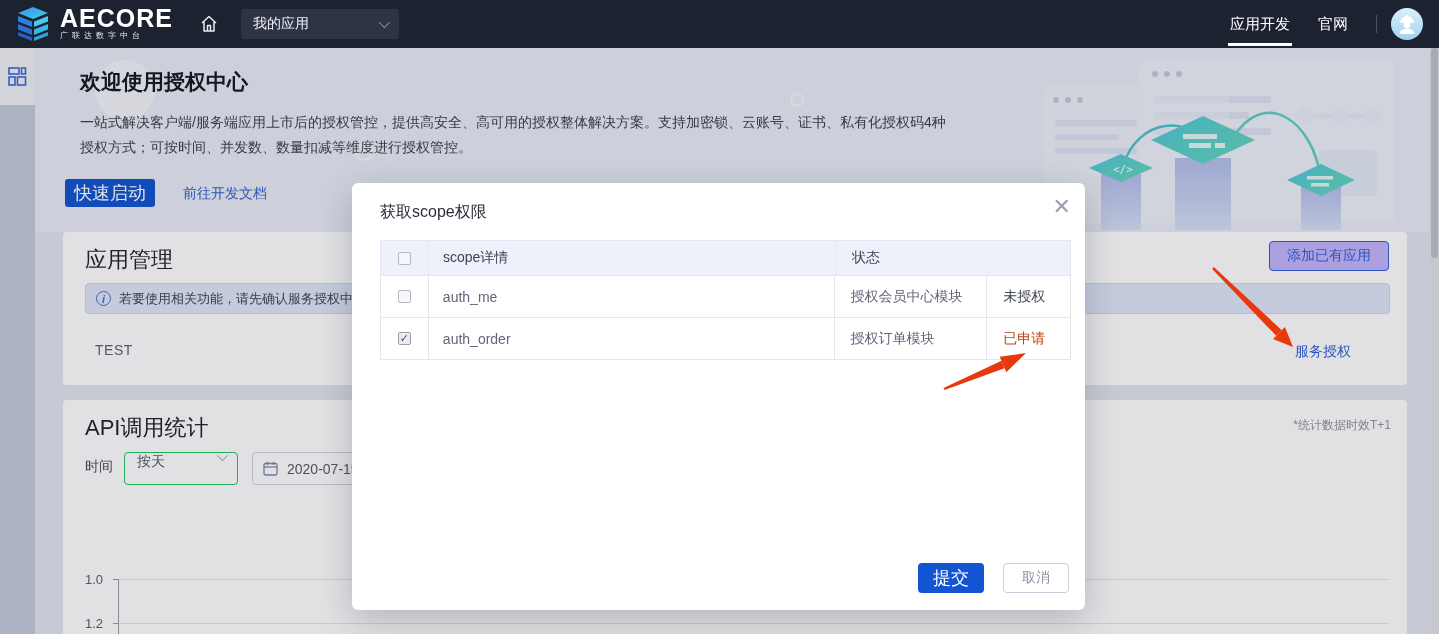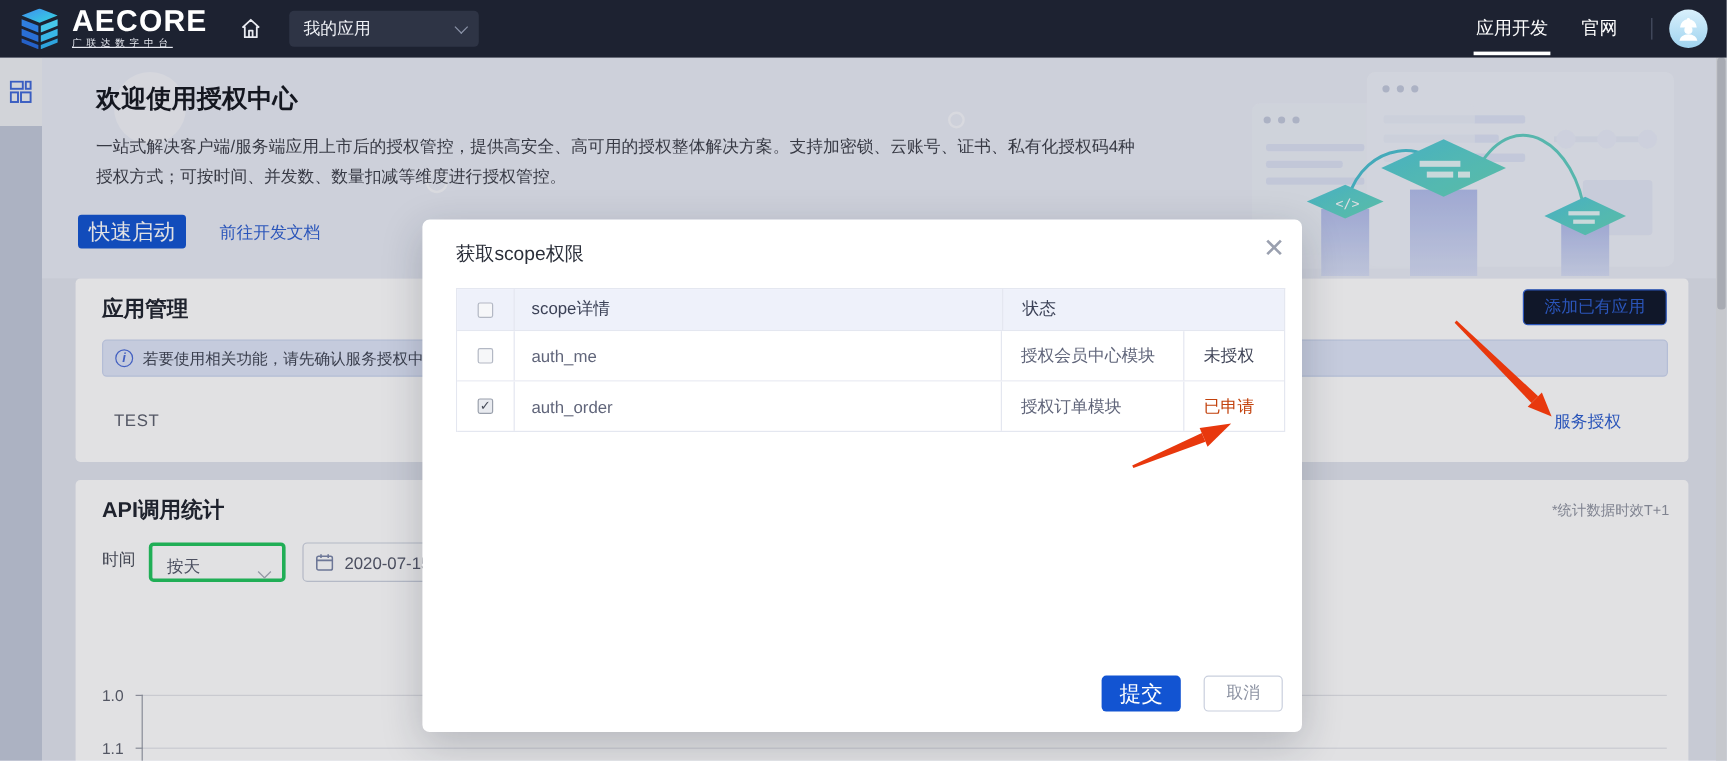--- a/index.html
+++ b/index.html
@@ -5,21 +5,21 @@
   * { margin:0; padding:0; box-sizing:border-box; }
   html,body { width:1439px; height:634px; overflow:hidden; }
   body { font-family:"Liberation Sans","DejaVu Sans",sans-serif; font-size:14px; color:#33363f; }
   .stage { position:absolute; inset:0; width:1439px; height:634px; background:#e2e5ee; overflow:hidden; }
 
   
   .navbar { position:absolute; top:0; left:0; width:1439px; height:48px; background:#1d2231; z-index:30; display:flex; align-items:center; }
   .brand { display:flex; margin-left:14px; }
   .brand-text { margin-left:8px; color:#fff; }
   .brand-name { font-size:25px; font-weight:bold; letter-spacing:1px; line-height:22px; }
-  .brand-sub { font-size:8px; letter-spacing:4px; color:#e8eaf2; margin-top:1px;text-decoration:underline; }
+  .brand-sub { font-size:8px; letter-spacing:4px; color:#e8eaf2; margin-top:1px; }
   .home-ic { margin-left:26px; }
   .nav-select { margin-left:22px; width:158px; height:30px; background:#2e3445; border-radius:4px; display:flex; align-items:center; justify-content:space-between; padding:0 12px; color:#f0f2f7; cursor:pointer; }
   .chev { width:8px; height:8px; border-right:1.5px solid #8b93a8; border-bottom:1.5px solid #8b93a8; transform:rotate(45deg) translateY(-2px); }
   .nav-right { position:absolute; right:16px; top:0; height:48px; display:flex; align-items:center; }
   .nav-link { color:#fff; font-size:15px; margin:0 14px; position:relative; height:48px; line-height:48px; cursor:pointer; }
   .nav-link.active::after { content:""; position:absolute; left:-2px; right:-2px; bottom:2px; height:3px; background:#fff; }
   .nav-divider { width:1px; height:18px; background:#4a5165; margin:0 14px; }
   .avatar { width:32px; height:32px; border-radius:50%; background:linear-gradient(180deg,#d9f0fc,#9fd3ef); display:flex; align-items:center; justify-content:center; cursor:pointer; }
 
   
@@ -34,30 +34,30 @@
   .hero-desc { position:absolute; left:45px; top:62px; width:905px; font-size:14px; line-height:25px; color:#3c3f49; }
   .btn-primary { background:#1254d2; color:#fff; border:none; border-radius:3px; font-size:18px; cursor:pointer; }
   .hero-quick { position:absolute; left:30px; top:131px; width:90px; height:28px; }
   .hero-doclink { position:absolute; left:148px; top:137px; color:#2e5fd0; font-size:14px; cursor:pointer; }
   .illus { position:absolute; right:24px; top:10px; }
 
   
   .card { position:absolute; left:28px; width:1344px; background:#fff; border-radius:4px; }
   .card-appmgmt { top:184px; height:153px; }
   .card-api { top:352px; height:282px; border-radius:4px 4px 0 0; }
-  .card-title { position:absolute; left:22px; top:13px; font-size:18px; font-weight:bold; color:#20242e; }
-  .btn-outline { position:absolute; right:18px; top:9px; width:120px; height:30px; background:#0f172a; border:1px solid #2e5fd0; border-radius:4px; color:#2e5fd0; font-size:14px; cursor:pointer; }
+  .card-title { position:absolute; left:22px; top:13px; font-size:22px; font-weight:normal; color:#20242e; }
+  .btn-outline { position:absolute; right:18px; top:9px; width:120px; height:30px; background:#c4b5fd; border:1px solid #2e5fd0; border-radius:4px; color:#2e5fd0; font-size:14px; cursor:pointer; }
   .notice { position:absolute; left:22px; top:51px; width:1305px; height:31px; background:#dfe6f8; border:1px solid #ccd6f0; border-radius:4px; display:flex; align-items:center; padding:0 10px; color:#3f4453; font-size:13px; }
   .info-ic { width:15px; height:15px; border:1px solid #4a6bd8; color:#4a6bd8; border-radius:50%; font-size:11px; font-style:italic; font-weight:bold; display:inline-flex; align-items:center; justify-content:center; margin-right:8px; flex:none; }
   .app-row-name { position:absolute; left:32px; top:110px; color:#5e626f; font-size:14px; letter-spacing:.5px; }
   .service-link { position:absolute; right:56px; top:111px; color:#2e5fd0; font-size:14px; cursor:pointer; }
 
   .api-note { position:absolute; right:16px; top:17px; color:#8f93a0; font-size:12px; }
   .filter-label { position:absolute; left:22px; top:58px; color:#4a4e5a; }
-  .select-box { position:absolute; left:61px; top:52px; width:114px; height:33px; border:3px solid #22c55e; border-radius:4px; background:#fff; display:flex; align-items:flex-end; justify-content:space-between; padding:0 12px; color:#55596a; cursor:pointer; }
+  .select-box { position:absolute; left:61px; top:52px; width:114px; height:33px; border:1px solid #22c55e; border-radius:4px; background:#fff; display:flex; align-items:flex-start; justify-content:space-between; padding:0 12px; color:#55596a; cursor:pointer; }
   .select-box .chev { border-color:#a6abb8; }
   .date-box { position:absolute; left:189px; top:52px; width:170px; height:33px; border:1px solid #ccd1de; border-radius:4px; background:#fff; display:flex; align-items:center; padding:0 10px; color:#55596a; cursor:text; }
   .date-box svg { margin-right:9px; }
 
   .chart { position:absolute; left:0; top:100px; width:1344px; height:182px; }
   .ytick { position:absolute; width:40px; text-align:right; color:#5c606c; font-size:13px; }
   .gridline { position:absolute; left:55px; right:18px; height:1px; background:#e4e5ea; }
   .tick-mark { position:absolute; left:50px; width:6px; height:1px; background:#9a9da8; }
   .yaxis { position:absolute; left:55px; top:79px; width:1px; height:103px; background:#9a9da8; }
 
@@ -182,21 +182,21 @@
         <svg width="15" height="15" viewBox="0 0 15 15">
           <rect x="1" y="2.5" width="13" height="11.5" rx="1.5" fill="none" stroke="#7a86a8" stroke-width="1.3"></rect>
           <line x1="1" y1="6" x2="14" y2="6" stroke="#7a86a8" stroke-width="1.3"></line>
           <line x1="4.5" y1="0.8" x2="4.5" y2="4" stroke="#7a86a8" stroke-width="1.3"></line>
           <line x1="10.5" y1="0.8" x2="10.5" y2="4" stroke="#7a86a8" stroke-width="1.3"></line>
         </svg>
         <span>2020-07-15</span>
       </div>
       <div class="chart">
         <div class="ytick" style="top:72px;">1.0</div>
-        <div class="ytick" style="top:116px;">1.1</div>
+        <div class="ytick" style="top:116px;">1.2</div>
 
         <div class="gridline" style="top:79px;"></div>
         <div class="gridline" style="top:123px;"></div>
 
         <div class="tick-mark" style="top:79px;"></div>
         <div class="tick-mark" style="top:123px;"></div>
 
         <div class="yaxis"></div>
       </div>
     </div>

